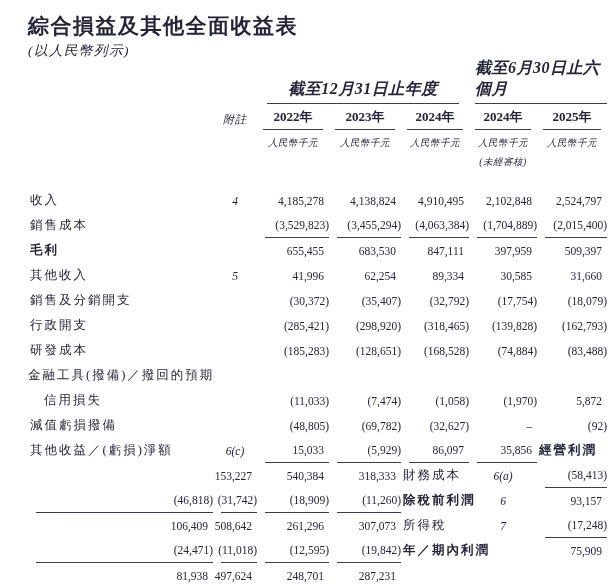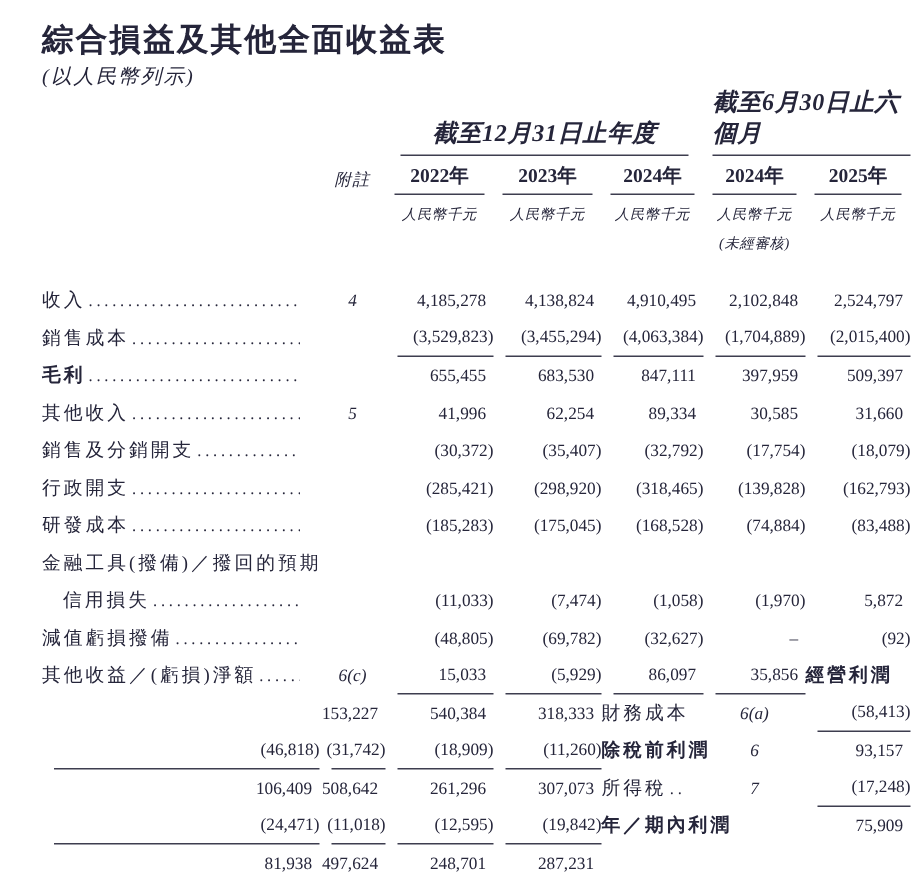--- a/index.html
+++ b/index.html
@@ -57,21 +57,21 @@
     font-style:italic;font-size:9.5px;letter-spacing:0.5px;padding-top:7px;
   }
   .unaud{
     display:flex;align-items:flex-start;justify-content:center;
     font-style:italic;font-size:9.5px;letter-spacing:0.5px;
   }
   
   .r{height:25px;}
   .lbl{
     display:flex;align-items:baseline;
-    font-size:12.5px;letter-spacing:2px;line-height:25px;
+    font-size:12.5px;letter-spacing:2px;line-height:25px;flex-direction:column;
   }
   .lbl.bold .t{font-weight:bold;}
   .lbl.indent{padding-left:14px;}
   .t{white-space:nowrap;}
   .leader{
     flex:1;overflow:hidden;white-space:nowrap;
     margin:0 13px 0 2px;letter-spacing:2.5px;font-size:11px;
   }
   .leader::after{
     content:"..................................................................................";
@@ -176,21 +176,21 @@
       <div class="r num">(298,920)</div>
       <div class="r num">(318,465)</div>
       <div class="r num">(139,828)</div>
       <div class="r num">(162,793)</div>
       <div class="r lbl">
         <span class="t">研發成本</span>
         <span class="leader"></span>
       </div>
       <div class="r note"></div>
       <div class="r num">(185,283)</div>
-      <div class="r num">(175,045)</div>
+      <div class="r num">(128,651)</div>
       <div class="r num">(168,528)</div>
       <div class="r num">(74,884)</div>
       <div class="r num">(83,488)</div>
       <div class="r lbl">
         <span class="t">金融工具(撥備)／撥回的預期</span>
       </div>
       <div class="r note"></div>
       <div class="r num"></div>
       <div class="r num"></div>
       <div class="r num"></div>

